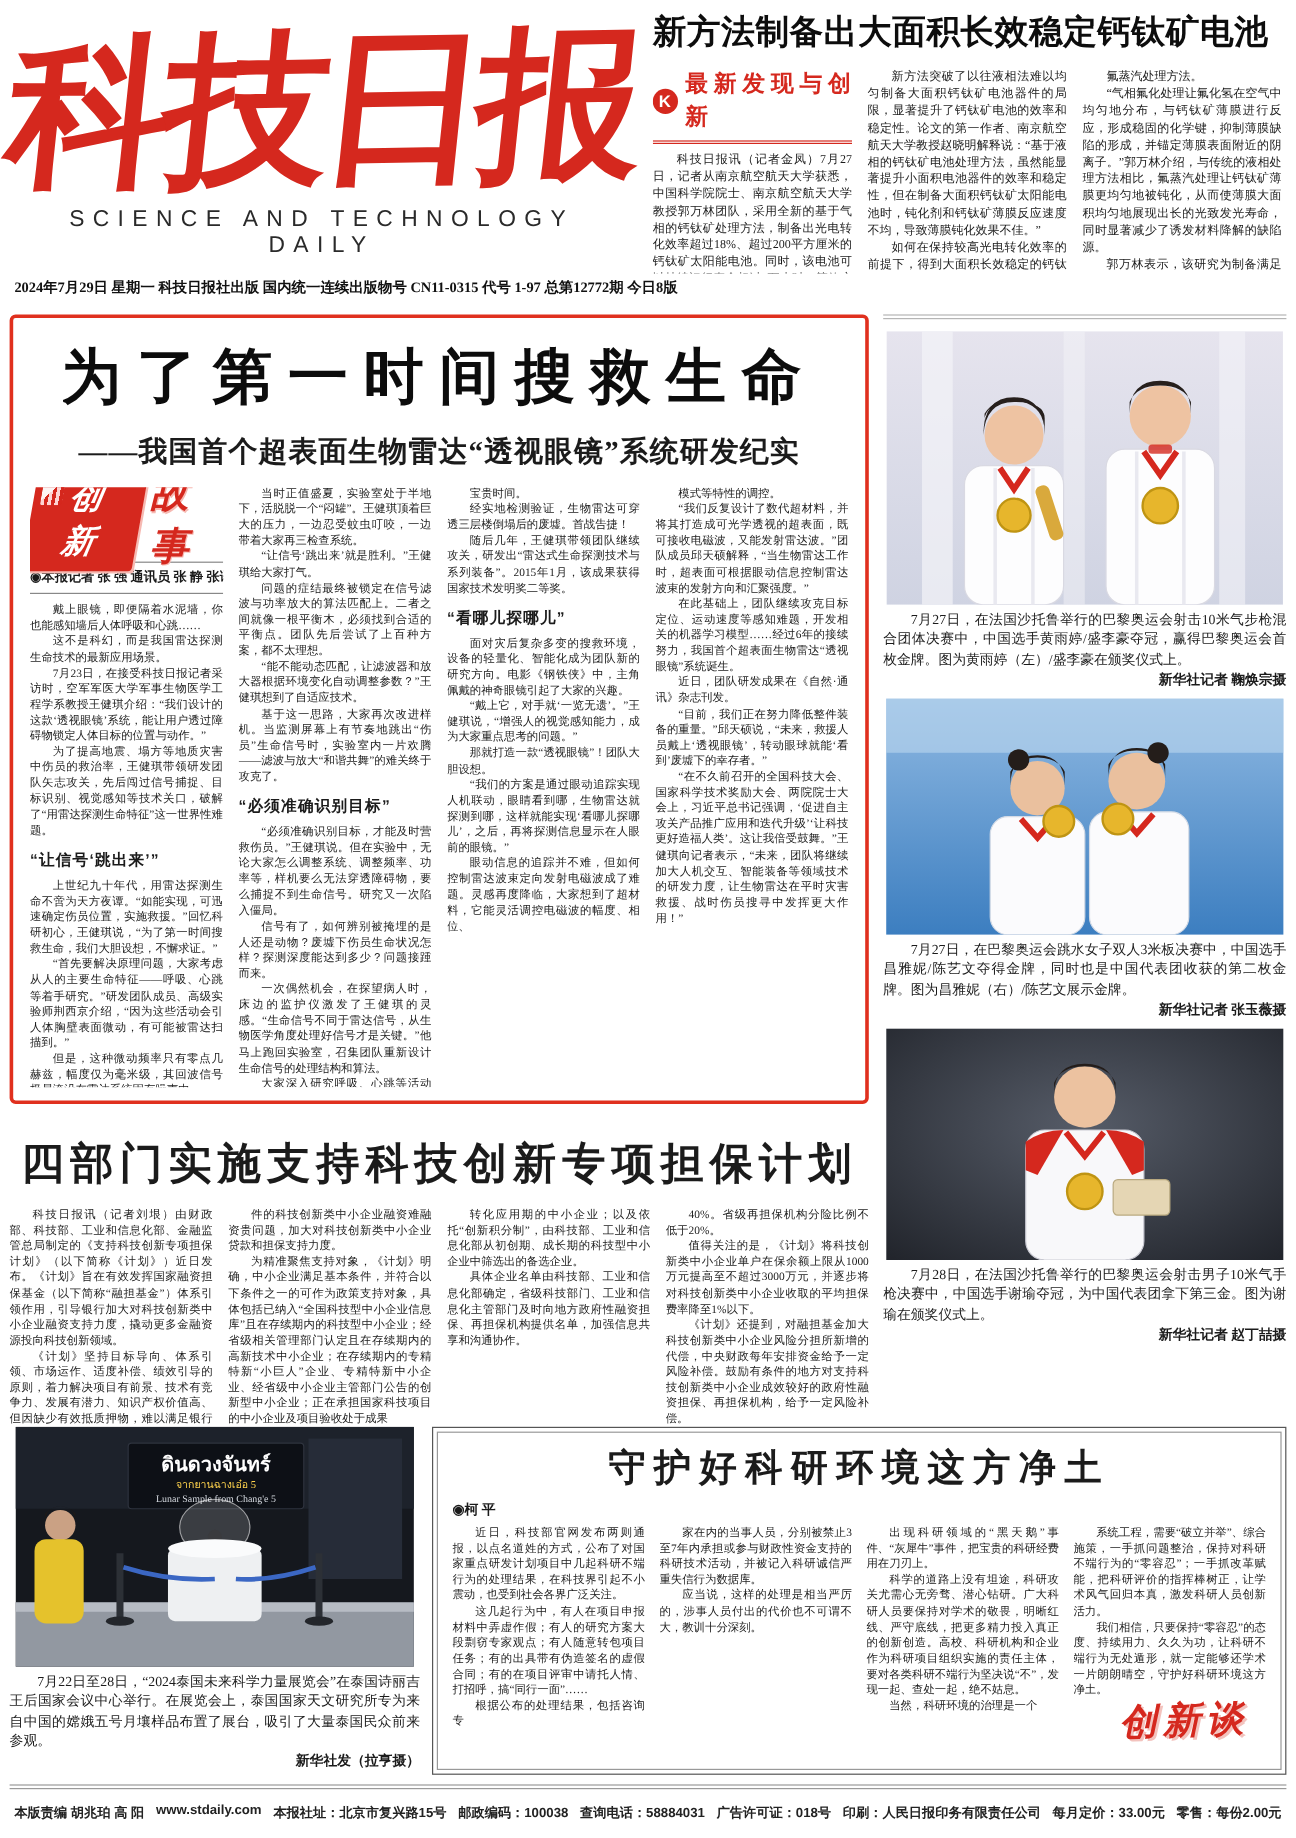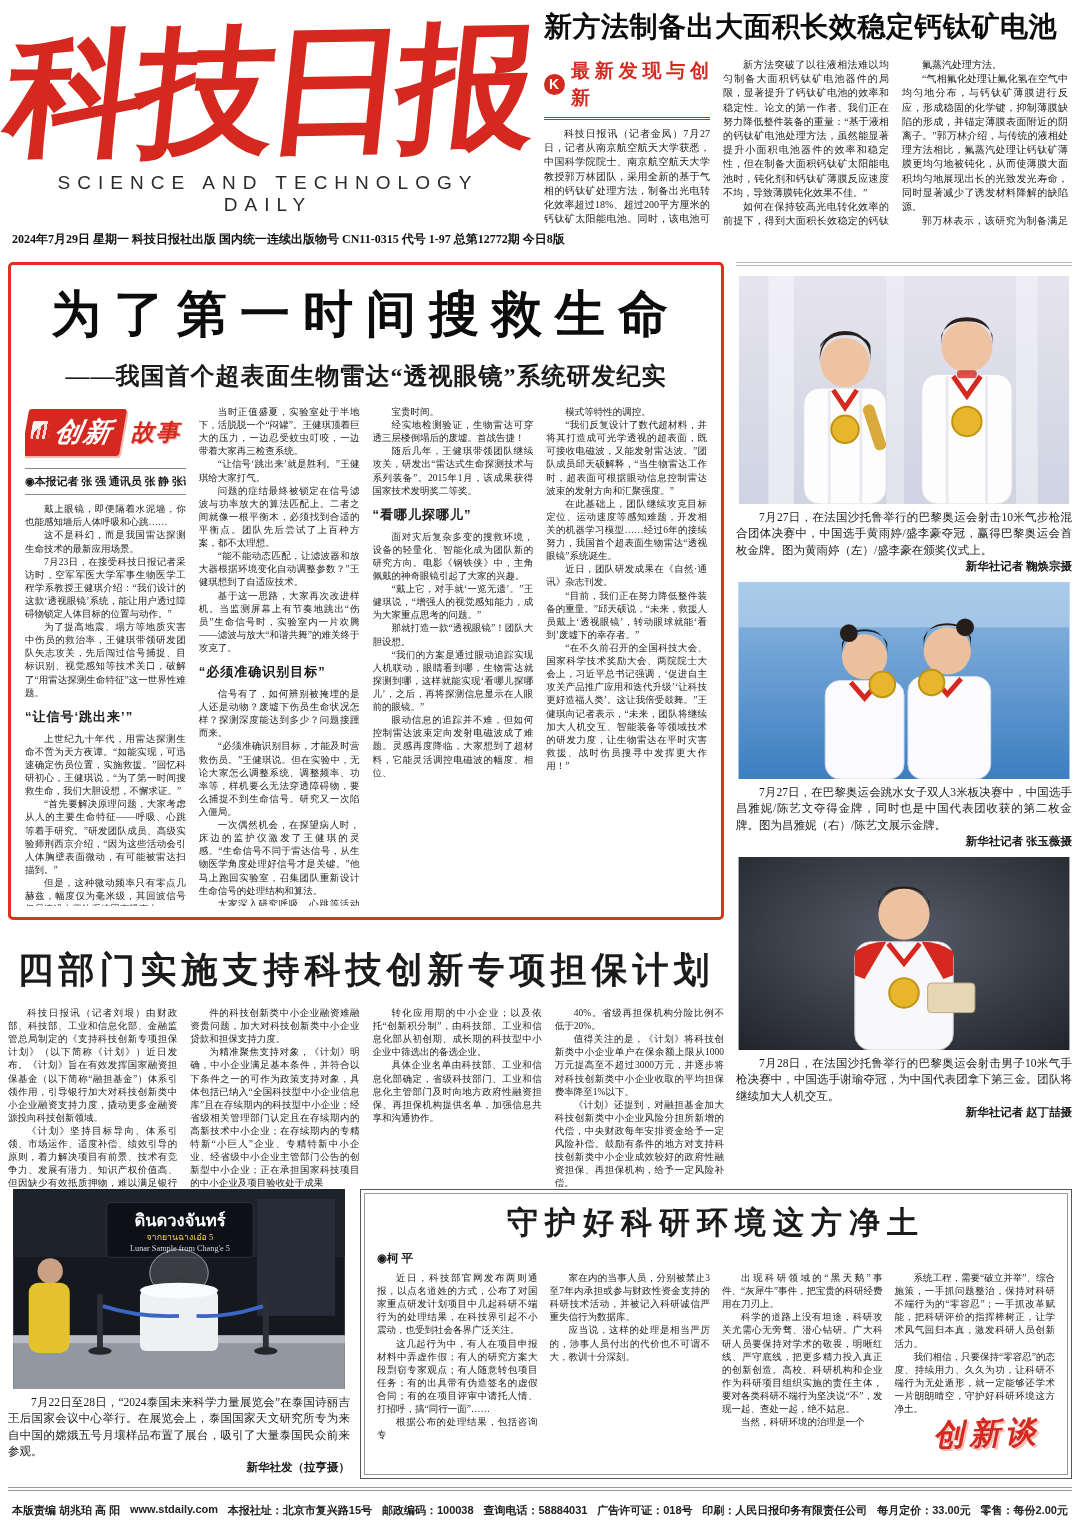--- a/index.html
+++ b/index.html
@@ -44,21 +44,21 @@
                   letter-spacing:1px; white-space:nowrap; }
   .cols4 { display:flex; gap:13px; margin-top:14px; height:500px; overflow:hidden; }
   .acol { flex:1; font-size:9.5px; line-height:1.38; text-align:justify; overflow:hidden; position:relative; }
 
   .story-badge { display:flex; align-items:center; height:50px; margin:2px 0 10px; }
   .story-badge-left { background:#d5281e; color:#fff; font-family:"Liberation Sans", sans-serif;
                       font-weight:900; font-style:italic; font-size:27px; letter-spacing:2px;
                       padding:5px 10px 5px 30px; transform:skewX(-10deg); position:relative;
                       border-radius:3px; box-shadow:2px 2px 0 #f6b9b2; }
   .story-badge-right { color:#d5281e; font-family:"Liberation Sans", sans-serif; font-weight:900;
-                       font-style:italic; font-size:23px; letter-spacing:2px; padding-left:8px;
+                       font-style:italic; font-size:32px; letter-spacing:2px; padding-left:8px;
                        text-shadow:1px 1px 0 #f6b9b2; }
   .chip-icon { position:absolute; left:6px; top:12px; width:18px; height:18px;
                background:linear-gradient(135deg,#fff 0 40%, transparent 40%), repeating-linear-gradient(90deg,#ffdede 0 3px,#d5281e 3px 6px); opacity:.95; border-radius:2px; }
   .byline { border-top:1px solid #888; border-bottom:1px solid #888; padding:5px 0;
             font-size:11px; font-weight:bold; text-align:center; margin-bottom:8px; white-space:nowrap; }
 
   .guarantee { margin-top:6px; }
   .g-headline { font-family:"Liberation Sans", sans-serif; font-weight:900; font-size:36px;
                 text-align:center; letter-spacing:5px; margin:8px 0 12px; white-space:nowrap; }
   .gcols { display:flex; gap:13px; height:180px; overflow:hidden; }
@@ -108,21 +108,21 @@
           <div class="kx-badge">
             <span class="k-icon">K</span>
             <span>最新发现与创新</span>
           </div>
           <div>
               <p class="para">科技日报讯（记者金凤）7月27日，记者从南京航空航天大学获悉，中国科学院院士、南京航空航天大学教授郭万林团队，采用全新的基于气相的钙钛矿处理方法，制备出光电转化效率超过18%、超过200平方厘米的钙钛矿太阳能电池。同时，该电池可以持续运行寿命超过4万小时，等效户外运行寿命超25年，刷新世界纪录。这为钙钛矿太阳能电池走向应用提供了新策略。相关论文近日刊发于国际学术期刊《科学》。</p>
             </div>
         </div>
         <div class="tr-col">
           <div>
-              <p class="para">新方法突破了以往液相法难以均匀制备大面积钙钛矿电池器件的局限，显著提升了钙钛矿电池的效率和稳定性。论文的第一作者、我们正在努力降低整件装备的重量：“基于液相的钙钛矿电池处理方法，虽然能显著提升小面积电池器件的效率和稳定性，但在制备大面积钙钛矿太阳能电池时，钝化剂和钙钛矿薄膜反应速度不均，导致薄膜钝化效果不佳。”</p>
+              <p class="para">新方法突破了以往液相法难以均匀制备大面积钙钛矿电池器件的局限，显著提升了钙钛矿电池的效率和稳定性。论文的第一作者、南京航空航天大学教授赵晓明解释说：“基于液相的钙钛矿电池处理方法，虽然能显著提升小面积电池器件的效率和稳定性，但在制备大面积钙钛矿太阳能电池时，钝化剂和钙钛矿薄膜反应速度不均，导致薄膜钝化效果不佳。”</p>
               <p class="para">如何在保持较高光电转化效率的前提下，得到大面积长效稳定的钙钛矿太阳能电池，便成为重大技术挑战。此次研究中，郭万林团队开创性地采用了一种全新的基于气相的处理方法——气相</p>
             </div>
         </div>
         <div class="tr-col">
           <div>
               <p class="para">氟蒸汽处理方法。</p>
               <p class="para">“气相氟化处理让氟化氢在空气中均匀地分布，与钙钛矿薄膜进行反应，形成稳固的化学键，抑制薄膜缺陷的形成，并锚定薄膜表面附近的阴离子。”郭万林介绍，与传统的液相处理方法相比，氟蒸汽处理让钙钛矿薄膜更均匀地被钝化，从而使薄膜大面积均匀地展现出长的光致发光寿命，同时显著减少了诱发材料降解的缺陷源。</p>
               <p class="para">郭万林表示，该研究为制备满足商业化要求的太阳能模组和器件打下了基础，加快了钙钛矿太阳能电池从基础研究到商业化应用的进程。</p>
             </div>
         </div>
@@ -155,22 +155,22 @@
               </div>
           </div>
           <div class="acol">
             <div>
                 <p class="para">当时正值盛夏，实验室处于半地下，活脱脱一个“闷罐”。王健琪顶着巨大的压力，一边忍受蚊虫叮咬，一边带着大家再三检查系统。</p>
                 <p class="para">“让信号‘跳出来’就是胜利。”王健琪给大家打气。</p>
                 <p class="para">问题的症结最终被锁定在信号滤波与功率放大的算法匹配上。二者之间就像一根平衡木，必须找到合适的平衡点。团队先后尝试了上百种方案，都不太理想。</p>
                 <p class="para">“能不能动态匹配，让滤波器和放大器根据环境变化自动调整参数？”王健琪想到了自适应技术。</p>
                 <p class="para">基于这一思路，大家再次改进样机。当监测屏幕上有节奏地跳出“伤员”生命信号时，实验室内一片欢腾——滤波与放大“和谐共舞”的难关终于攻克了。</p>
                 <h4 class="col-subhead">“必须准确识别目标”</h4>
+                <p class="para">“必须准确识别目标，才能及时营救伤员。”王健琪说。但在实验中，无论大家怎么调整系统、调整频率、功率等，样机要么无法穿透障碍物，要么捕捉不到生命信号。研究又一次陷入僵局。</p>
                 <p class="para">信号有了，如何辨别被掩埋的是人还是动物？废墟下伤员生命状况怎样？探测深度能达到多少？问题接踵而来。</p>
-                <p class="para">“必须准确识别目标，才能及时营救伤员。”王健琪说。但在实验中，无论大家怎么调整系统、调整频率、功率等，样机要么无法穿透障碍物，要么捕捉不到生命信号。研究又一次陷入僵局。</p>
                 <p class="para">一次偶然机会，在探望病人时，床边的监护仪激发了王健琪的灵感。“生命信号不同于雷达信号，从生物医学角度处理好信号才是关键。”他马上跑回实验室，召集团队重新设计生命信号的处理结构和算法。</p>
                 <p class="para">大家深入研究呼吸、心跳等活动的生理特征，及其由强到弱导致的电磁波反射变化。经过多次生物医学模拟，团队确定了捕捉生命信号的最佳参数设置，据此设计出一种对生命信号高敏感的雷达收发系统。</p>
               </div>
           </div>
           <div class="acol">
             <div>
                 <p class="para">宝贵时间。</p>
                 <p class="para">经实地检测验证，生物雷达可穿透三层楼倒塌后的废墟。首战告捷！</p>
                 <p class="para">随后几年，王健琪带领团队继续攻关，研发出“雷达式生命探测技术与系列装备”。2015年1月，该成果获得国家技术发明奖二等奖。</p>
                 <h4 class="col-subhead">“看哪儿探哪儿”</h4>
@@ -307,21 +307,21 @@
           <circle cx="168" cy="58" r="26" fill="#ecc2a0"></circle>
           <path d="M142 56 Q142 30 168 30 Q194 30 194 56 L194 46 Q188 32 168 32 Q148 32 142 46 Z" fill="#241d1a"></path>
           <rect x="118" y="86" width="100" height="110" rx="16" fill="#f8f8fa" stroke="#c9c9d2"></rect>
           <path d="M118 96 Q132 86 150 86 L128 124 L118 120 Z" fill="#d5281e"></path>
           <path d="M218 96 Q204 86 186 86 L208 124 L218 120 Z" fill="#d5281e"></path>
           <path d="M152 88 L168 108 L184 88" fill="none" stroke="#d5281e" stroke-width="5"></path>
           <circle cx="168" cy="138" r="15" fill="#e7b62c" stroke="#bf9413" stroke-width="2"></circle>
           <rect x="192" y="128" width="48" height="30" rx="4" fill="#e5d6b4" stroke="#b9a97f"></rect>
         </svg>
         <figcaption>
-          <p class="cap">7月28日，在法国沙托鲁举行的巴黎奥运会射击男子10米气手枪决赛中，中国选手谢瑜夺冠，为中国代表团拿下第三金。团队将继续加大人机交互。</p>
+          <p class="cap">7月28日，在法国沙托鲁举行的巴黎奥运会射击男子10米气手枪决赛中，中国选手谢瑜夺冠，为中国代表团拿下第三金。图为谢瑜在颁奖仪式上。</p>
           <div class="credit">新华社记者 赵丁喆摄</div>
         </figcaption>
       </figure>
     </aside>
   </div>
 
   <div class="bottom-band">
 
     <figure class="bl-photo">
       <svg viewBox="0 0 340 205" height="200" xmlns="http://www.w3.org/2000/svg">

